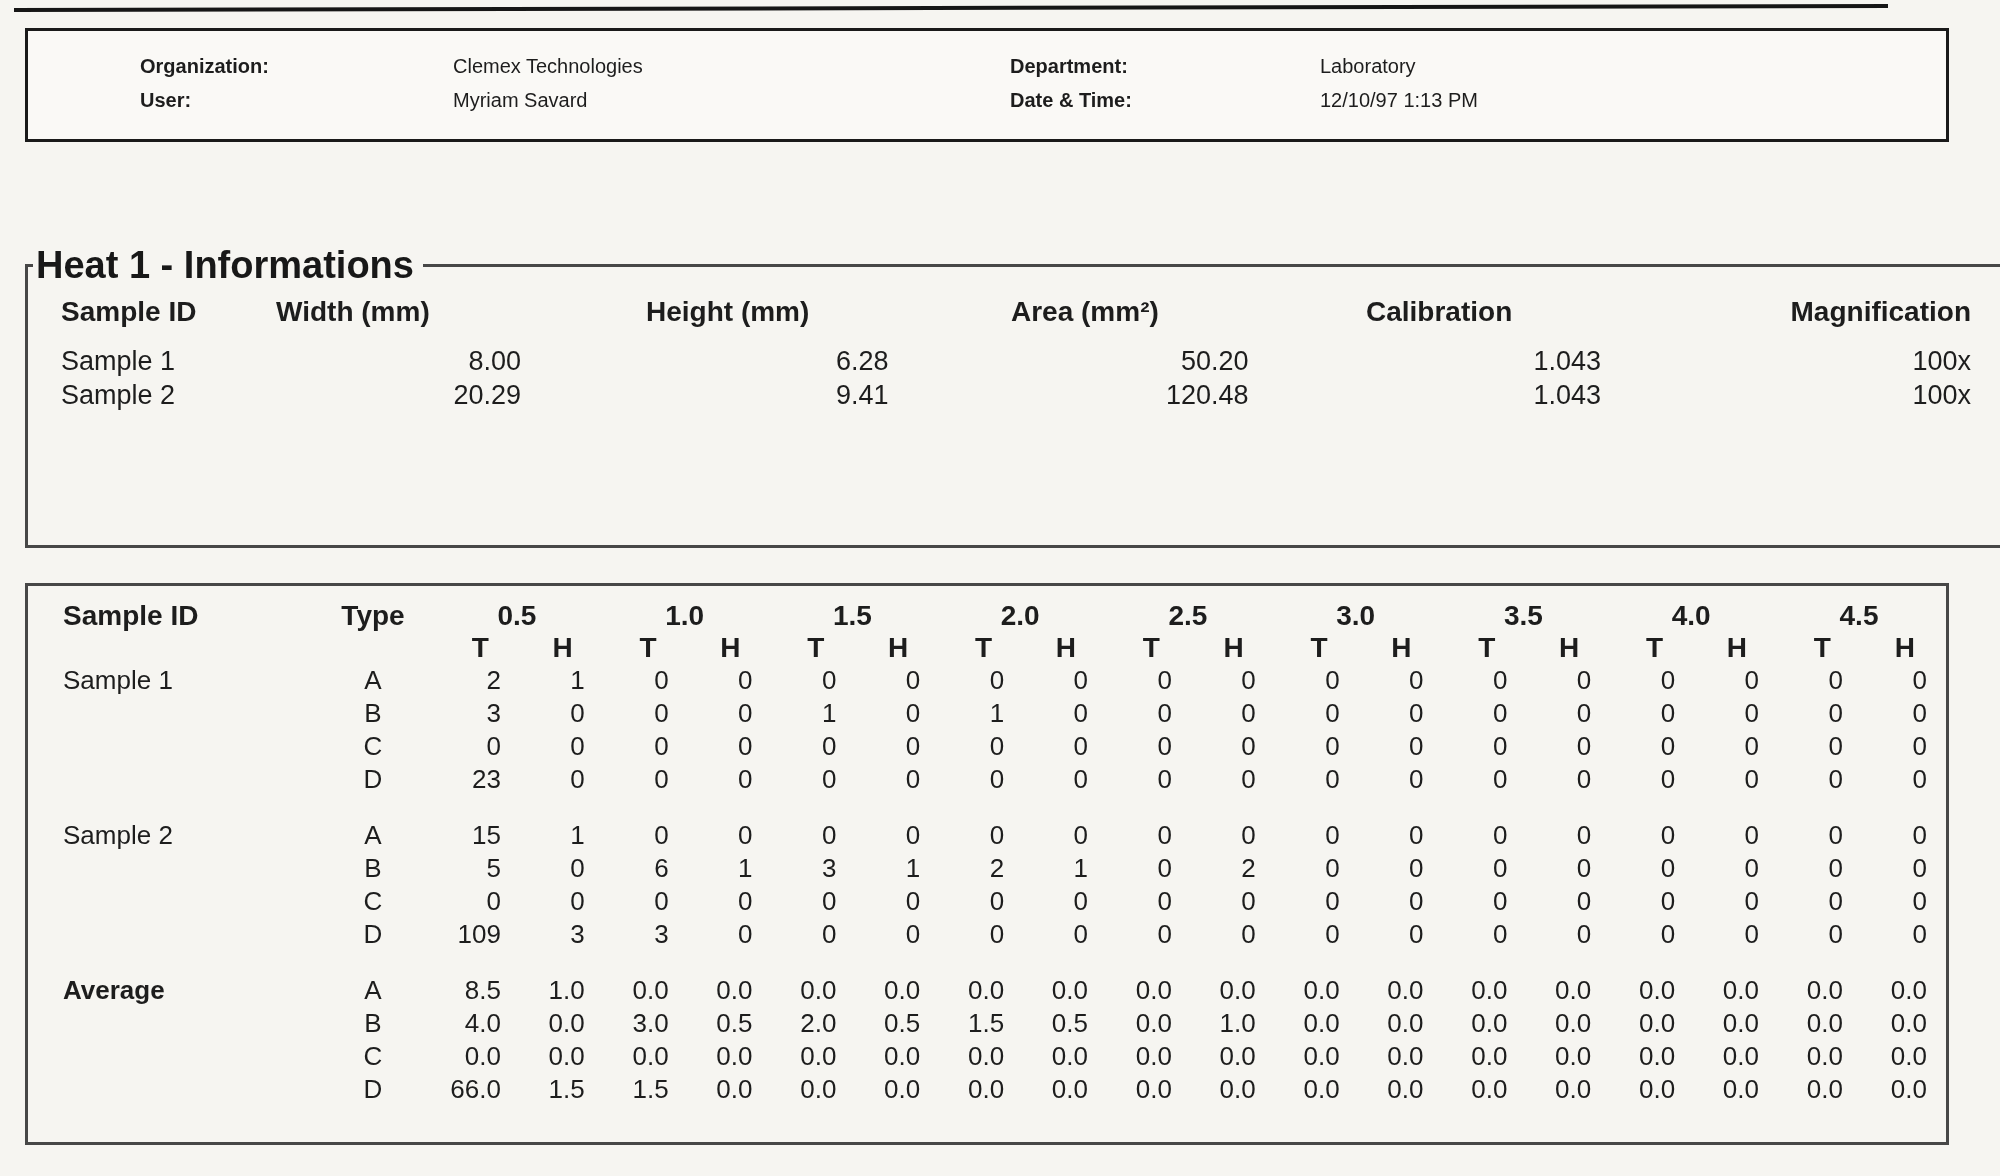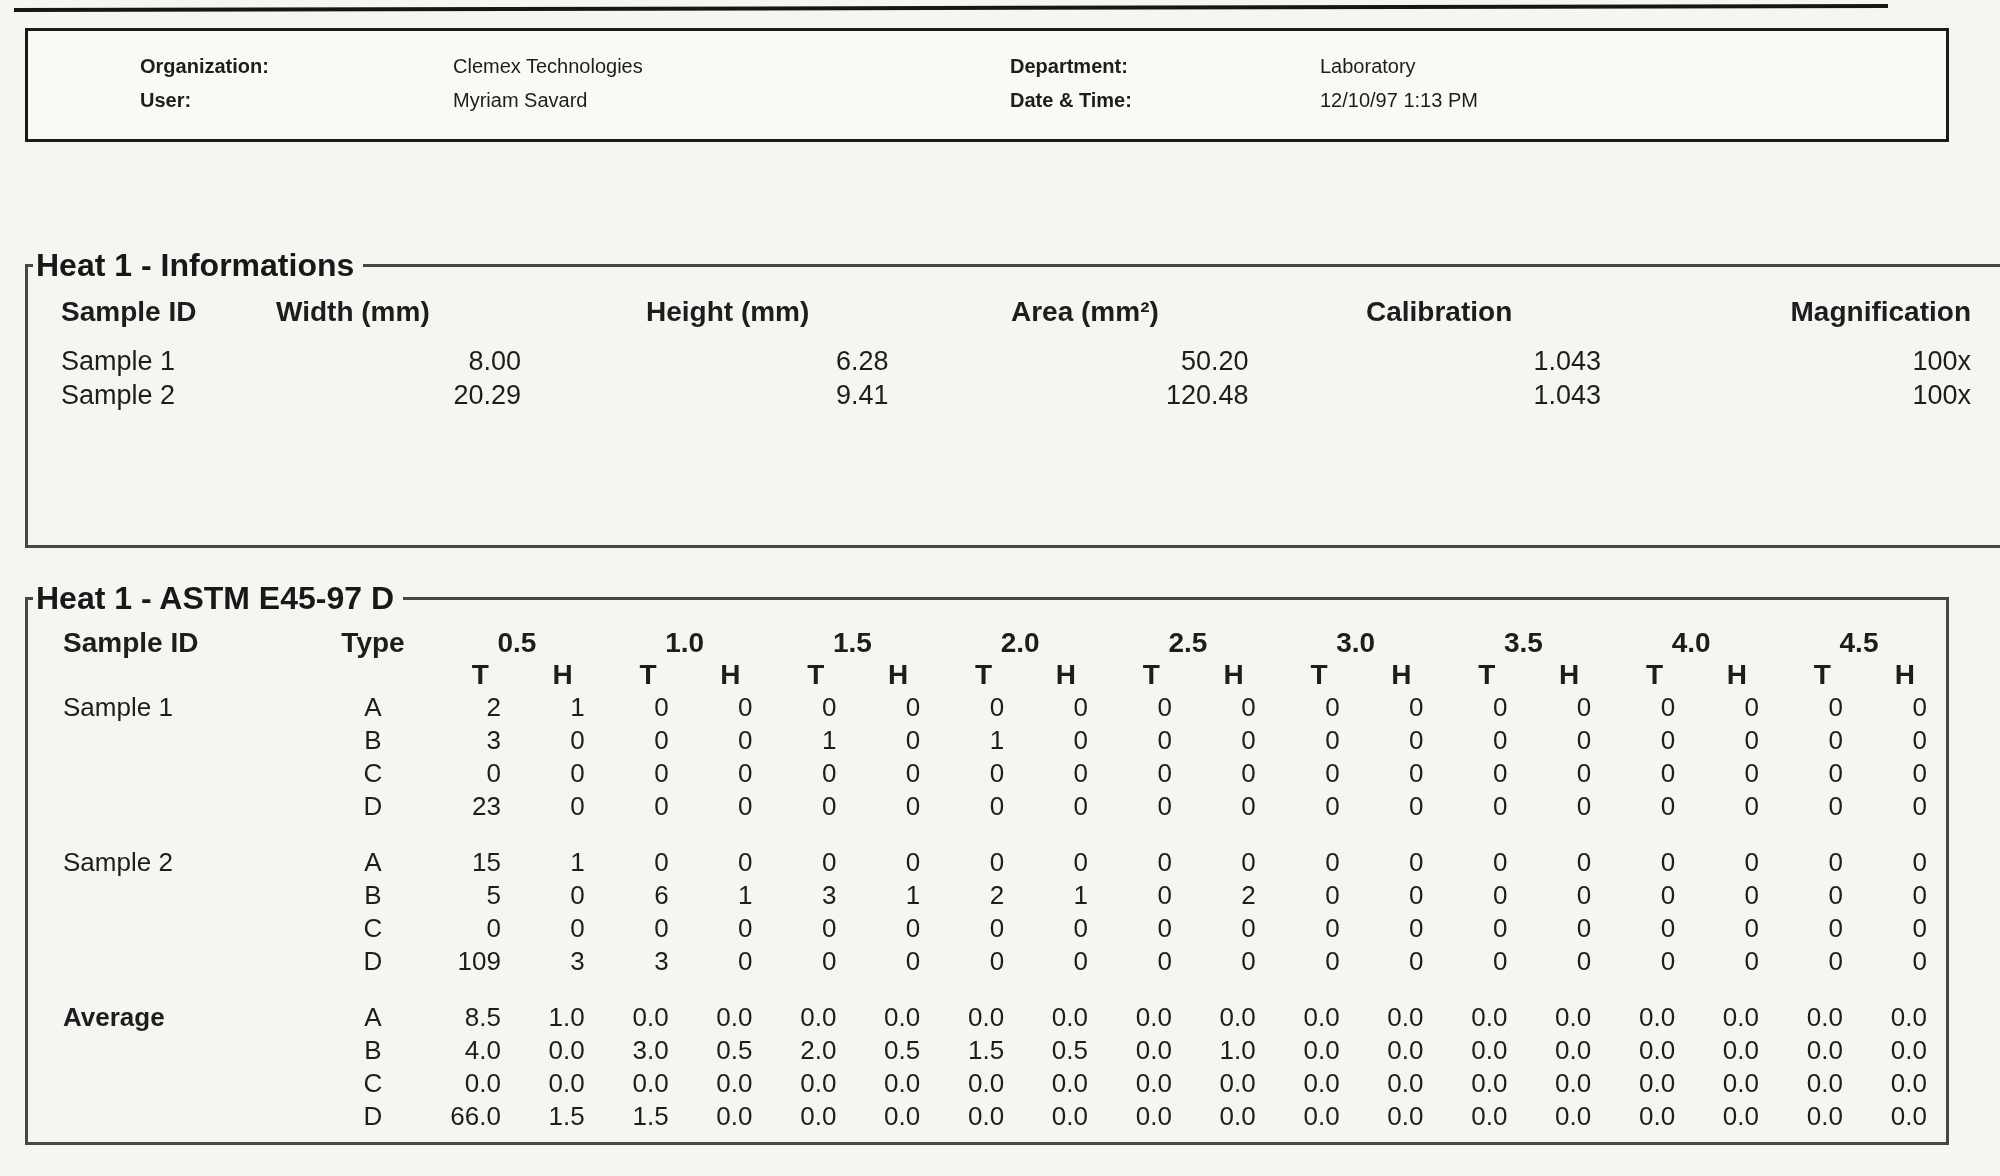--- a/index.html
+++ b/index.html
@@ -24,21 +24,21 @@
   .pos-l2{left:112px;top:52px;} .pos-v2{left:425px;top:52px;}
   .pos-l3{left:982px;top:18px;} .pos-v3{left:1292px;top:18px;}
   .pos-l4{left:982px;top:52px;} .pos-v4{left:1292px;top:52px;}
 
   
   fieldset{
     position:absolute;box-sizing:border-box;margin:0;
     border:3px solid #474747;padding:10px 0 0 0;background:transparent;
   }
   legend{
-    font-weight:700;font-size:32px;line-height:30px;
+    font-weight:700;font-size:38px;line-height:30px;
     padding:0 9px 0 3px;margin-left:5px;white-space:nowrap;color:#181818;
   }
   .info-section{left:25px;top:250px;width:1924px;height:298px;}
   .astm-section{left:25px;top:583px;width:1924px;height:562px;}
 
   
   table{border-collapse:collapse;table-layout:fixed;}
   th,td{padding:0;white-space:nowrap;font-weight:inherit;}
 
   
@@ -109,21 +109,20 @@
           <td class="ic2"><span class="numspan">9.41</span></td>
           <td class="ic3"><span class="numspan">120.48</span></td>
           <td class="ic4"><span class="numspan">1.043</span></td>
           <td class="ic5">100x</td>
         </tr>
       </tbody>
   </table>
 </fieldset>
 
 <fieldset class="astm-section">
-  <legend>Heat 1 - ASTM E45-97 D</legend>
   <table class="astm-table">
     <thead>
       <tr id="astm-head-row1">
           <th class="as-sample" rowspan="2">Sample ID</th>
           <th class="as-type" rowspan="2">Type</th>
           <th class="grp" colspan="2">0.5</th>
           <th class="grp" colspan="2">1.0</th>
           <th class="grp" colspan="2">1.5</th>
           <th class="grp" colspan="2">2.0</th>
           <th class="grp" colspan="2">2.5</th>

